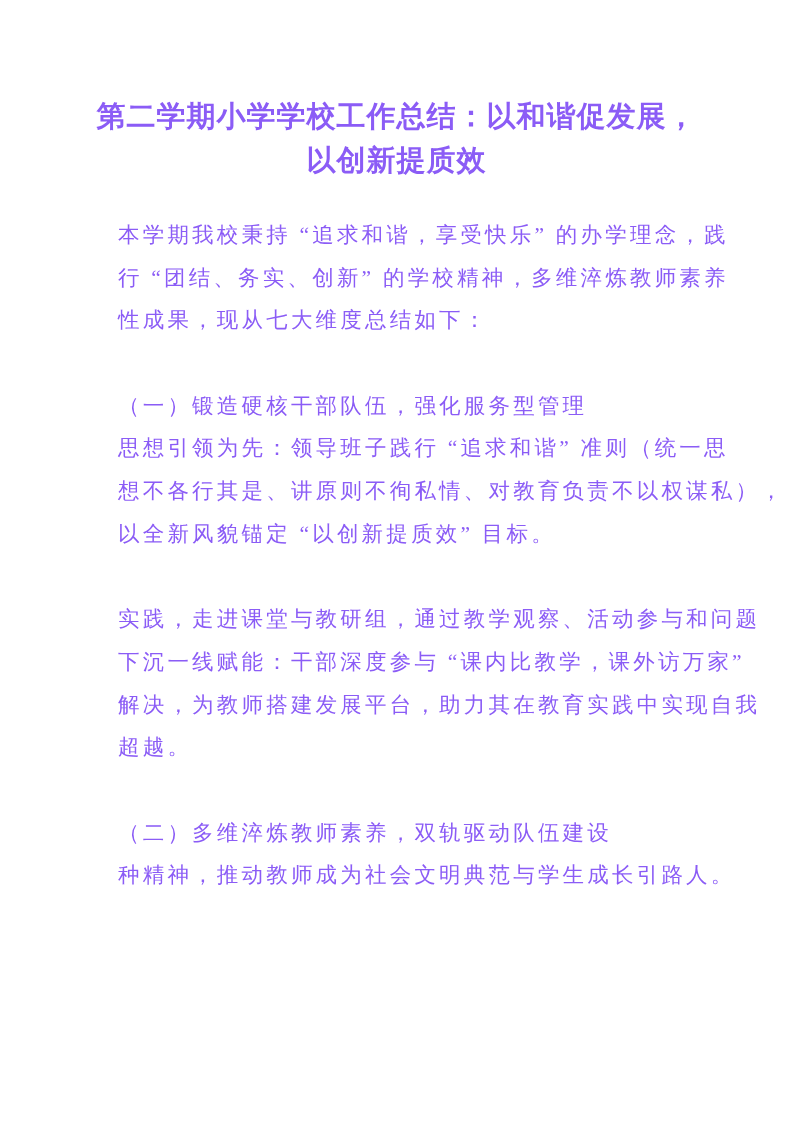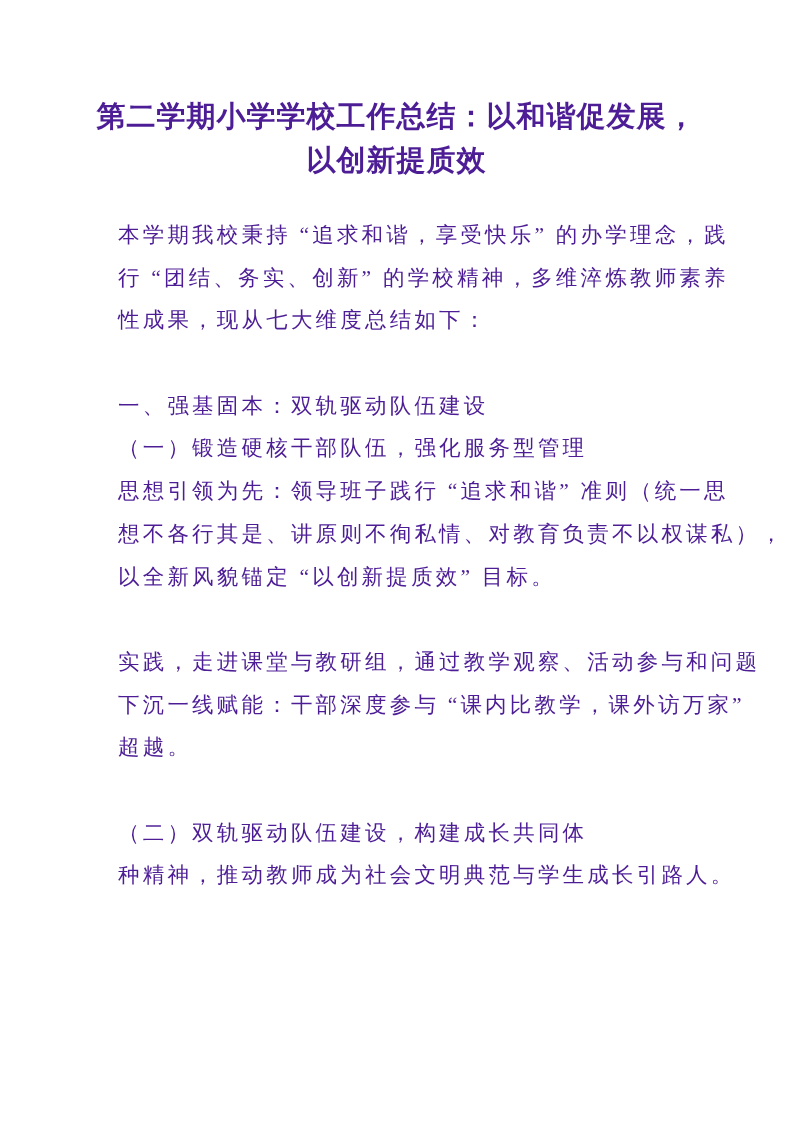--- a/index.html
+++ b/index.html
@@ -42,36 +42,36 @@
     white-space: pre;
     height: 42.7px;
   }
   .spacer-line {
     height: 42.7px;
   }
 </style>
 </head>
 <body>
 
-<div class="page" style="background: rgb(255, 255, 255); color: #4c1d95;">
+<div class="page" style="background: rgb(255, 255, 255); color: #8b5cf6;">
   <h1 class="doc-title">
       <div class="title-line">第二学期小学学校工作总结：以和谐促发展，</div>
       <div class="title-line">以创新提质效</div>
     </h1>
   <div class="doc-body">
       <div class="body-line">本学期我校秉持 “追求和谐，享受快乐” 的办学理念，践</div>
       <div class="body-line">行 “团结、务实、创新” 的学校精神，多维淬炼教师素养</div>
       <div class="body-line">性成果，现从七大维度总结如下：</div>
       <div class="spacer-line"></div>
-      <div class="body-line">一、强基固本：双轨驱动队伍建设</div>
       <div class="body-line">（一）锻造硬核干部队伍，强化服务型管理</div>
       <div class="body-line">思想引领为先：领导班子践行 “追求和谐” 准则（统一思</div>
       <div class="body-line">想不各行其是、讲原则不徇私情、对教育负责不以权谋私），</div>
       <div class="body-line">以全新风貌锚定 “以创新提质效” 目标。</div>
       <div class="spacer-line"></div>
       <div class="body-line">实践，走进课堂与教研组，通过教学观察、活动参与和问题</div>
       <div class="body-line">下沉一线赋能：干部深度参与 “课内比教学，课外访万家”</div>
+      <div class="body-line">解决，为教师搭建发展平台，助力其在教育实践中实现自我</div>
       <div class="body-line">超越。</div>
       <div class="spacer-line"></div>
-      <div class="body-line">（二）双轨驱动队伍建设，构建成长共同体</div>
+      <div class="body-line">（二）多维淬炼教师素养，双轨驱动队伍建设</div>
       <div class="body-line">种精神，推动教师成为社会文明典范与学生成长引路人。</div>
     </div>
 </div>
 
 </body></html>

